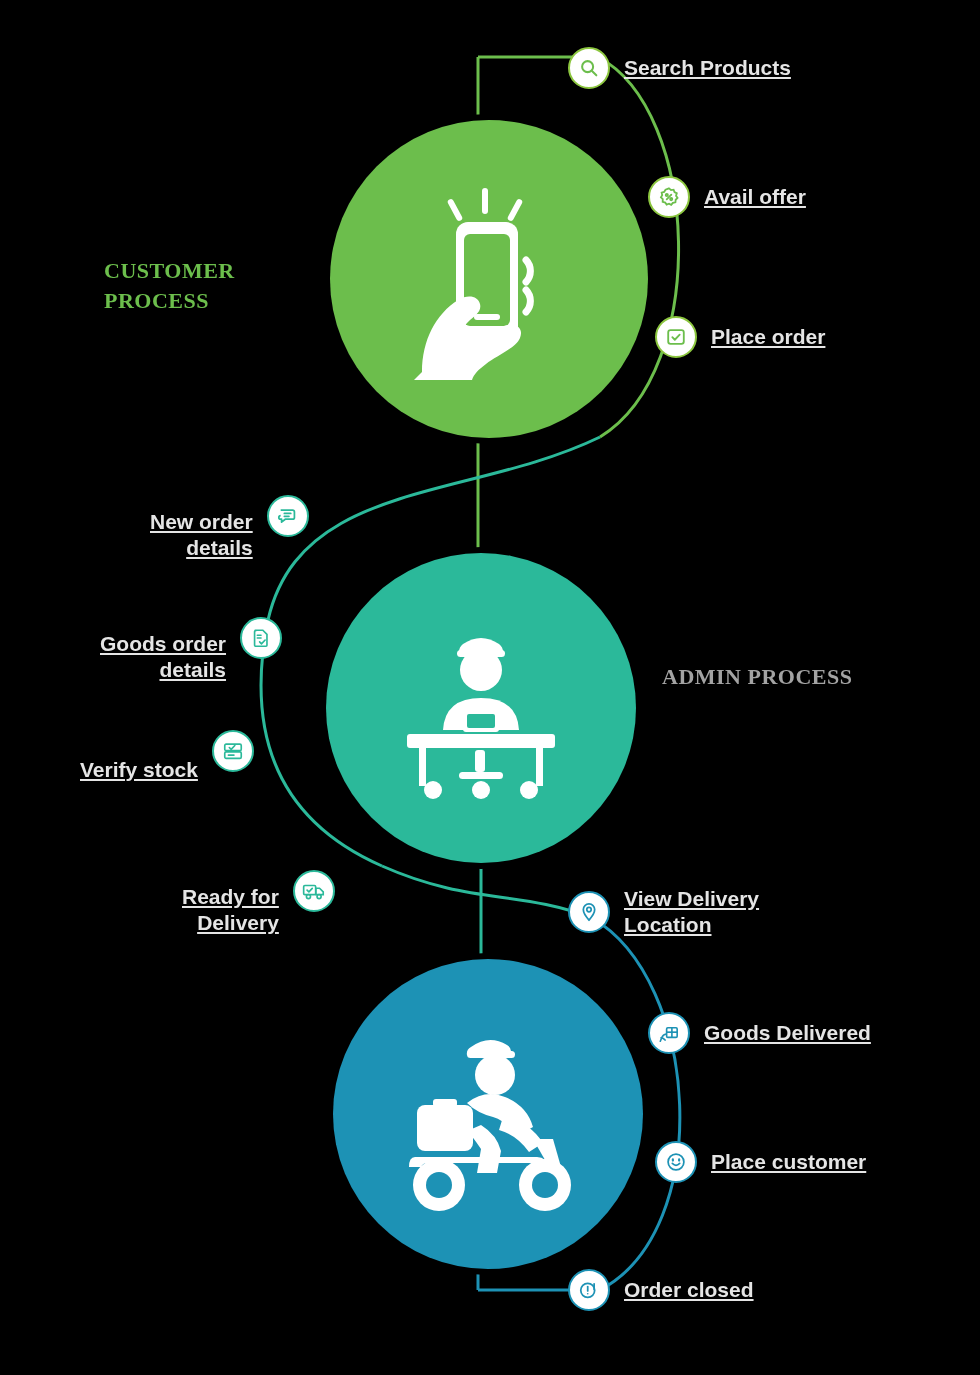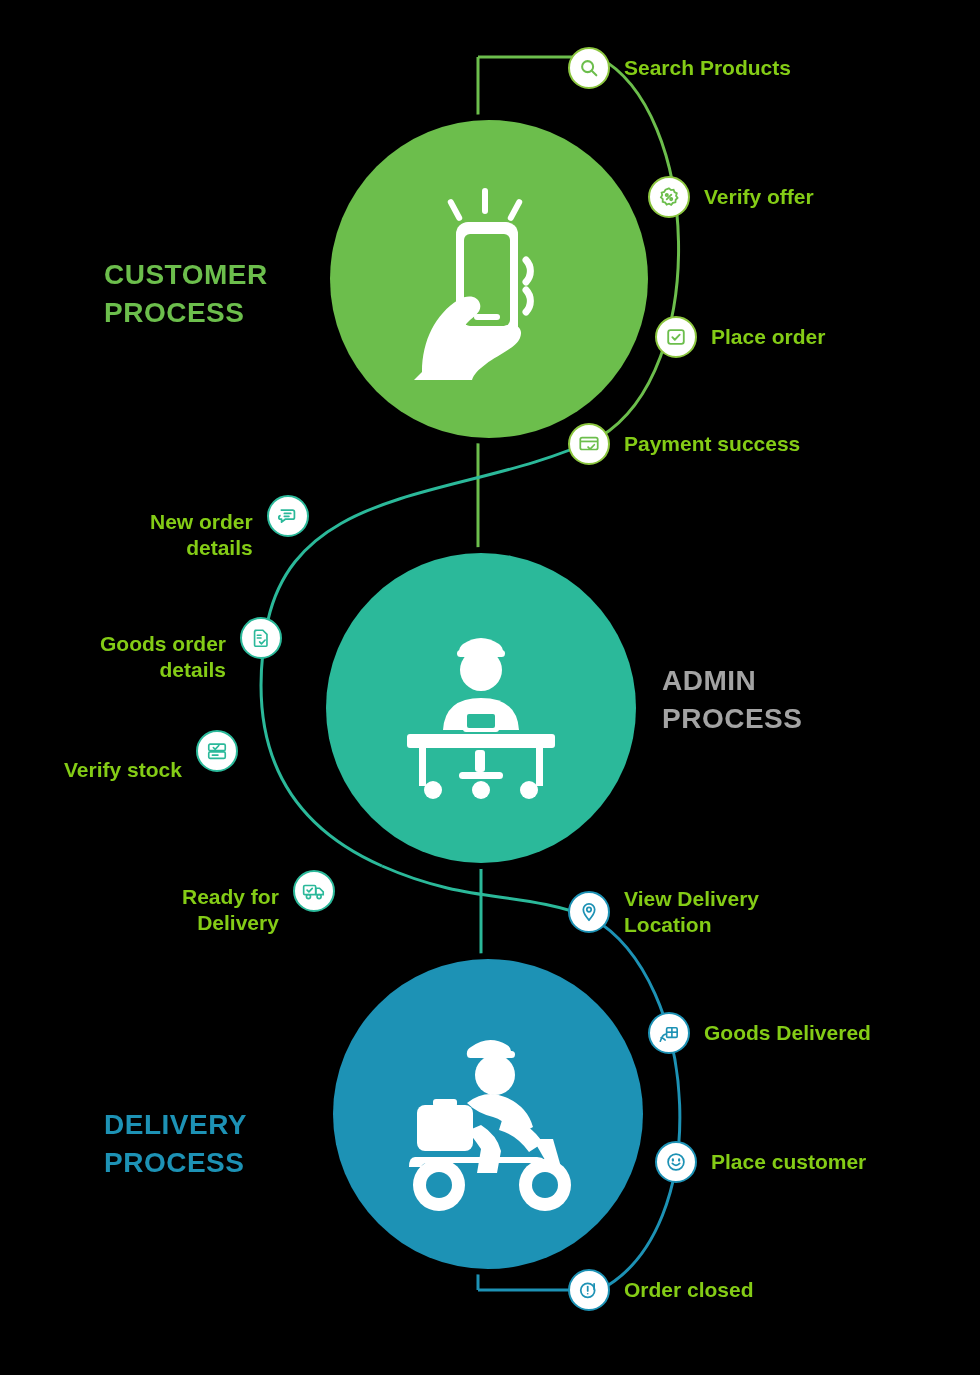--- a/index.html
+++ b/index.html
@@ -49,24 +49,25 @@
     left: 333px; top: 959px;
     width: 310px; height: 310px;
     background: #1d92b5;
   }
   .big-circle svg { display: block; }
 
   
   .proc-title {
     position: absolute;
     font-weight: bold;
-    font-size: 28px;
+    font-size: 22px;
     letter-spacing: 0.5px;
     line-height: 1.35;
     text-transform: uppercase;
+    font-family: Liberation Serif, serif;
   }
   #title-customer {
     left: 104px; top: 256px;
     width: 220px;
     color: #6cbe4c;
     text-align: left;
   }
   #title-admin {
     left: 662px; top: 662px;
     width: 230px;
@@ -98,25 +99,26 @@
     display: flex;
     align-items: center;
     justify-content: center;
     flex: 0 0 auto;
     box-sizing: border-box;
   }
   .step-icon.green { border-color: #8cc63f; }
   .step-icon.teal  { border-color: #2bb99a; }
   .step-icon.blue  { border-color: #1d92b5; }
   .step-label {
-    color: #84cc16;
+    color: #e5e5e5;
     font-size: 21px;
     font-weight: bold;
     line-height: 1.25;
     white-space: pre-line;
+    text-decoration: underline;
   }
   .step.left .step-label { text-align: right; margin-top: 39px; }
   .step.right .step-label { text-align: left; }
 </style>
 </head>
 <body>
 
 <div class="stage">
 
   <svg class="connectors" viewBox="0 0 980 1375">
@@ -172,43 +174,33 @@
 
   <div class="step right" style="left:648px; top:176px;">
     <div class="step-icon green">
       <svg width="22" height="22" viewBox="0 0 24 24" fill="none" stroke="#6cbe4c" stroke-width="2">
         <path d="M12 2.6 l2.2 1.8 2.8-.4 1 2.7 2.5 1.3-.8 2.7 1.6 2.3-2 2-.3 2.8-2.8.6-1.8 2.2-2.4-1.3-2.6 1.1-1.5-2.4-2.8-.8.1-2.8-2-2 1.4-2.5-.6-2.7 2.7-.7 1.5-2.4z"></path>
         <line x1="9.5" y1="14.5" x2="14.5" y2="9.5" stroke-linecap="round"></line>
         <circle cx="9.6" cy="9.8" r="1.2"></circle>
         <circle cx="14.4" cy="14.3" r="1.2"></circle>
       </svg>
     </div>
-    <div class="step-label">Verify offer</div>
+    <div class="step-label">Avail offer</div>
   </div>
 
   <div class="step right" style="left:655px; top:316px;">
     <div class="step-icon green">
       <svg width="22" height="22" viewBox="0 0 24 24" fill="none" stroke="#6cbe4c" stroke-width="2">
         <rect x="3.5" y="4.5" width="17" height="15" rx="2.5"></rect>
         <path d="M8 12.2 l2.7 2.8 5.3-5.6" stroke-linecap="round" stroke-linejoin="round"></path>
       </svg>
     </div>
     <div class="step-label">Place order</div>
   </div>
 
-  <div class="step right" style="left:568px; top:423px;">
-    <div class="step-icon green">
-      <svg width="22" height="22" viewBox="0 0 24 24" fill="none" stroke="#6cbe4c" stroke-width="1.9">
-        <rect x="2.5" y="5" width="19" height="13" rx="2"></rect>
-        <line x1="2.5" y1="9.2" x2="21.5" y2="9.2"></line>
-        <path d="M11 15.3 l2.2 2.3 4.6-4.8" stroke-linecap="round" stroke-linejoin="round"></path>
-      </svg>
-    </div>
-    <div class="step-label">Payment success</div>
-  </div>
 
   <div class="big-circle" id="circle-admin">
     <svg width="220" height="220" viewBox="0 0 220 220">
       <g fill="#ffffff">
 
         <path d="M92 46 q18 -12 36 0 q4 3 4 8 l-44 0 q0 -5 4 -8z"></path>
         <circle cx="110" cy="72" r="21"></circle>
         <rect x="86" y="52" width="48" height="7" rx="3.5"></rect>
 
         <path d="M72 132 q2 -32 38 -32 q36 0 38 32 z"></path>
@@ -252,21 +244,21 @@
         <path d="M6 3.5h8l4.5 4.5v12a1 1 0 0 1-1 1H6a1 1 0 0 1-1-1v-15a1 1 0 0 1 1-1z"></path>
         <line x1="8" y1="9" x2="12" y2="9" stroke-linecap="round"></line>
         <line x1="8" y1="12" x2="12" y2="12" stroke-linecap="round"></line>
         <path d="M10.5 16.3 l2 2.1 4-4.2" stroke-linecap="round" stroke-linejoin="round"></path>
       </svg>
     </div>
     <div class="step-label">Goods order
 details</div>
   </div>
 
-  <div class="step left" style="left:64px; top:718px;">
+  <div class="step left" style="left:80px; top:718px;">
     <div class="step-icon teal">
       <svg width="22" height="22" viewBox="0 0 24 24" fill="none" stroke="#2bb99a" stroke-width="1.8">
         <rect x="3" y="4.5" width="18" height="7" rx="1.5"></rect>
         <path d="M8 8.2 l2 2 4-4.2" stroke-linecap="round" stroke-linejoin="round"></path>
         <rect x="3" y="13" width="18" height="7" rx="1.5"></rect>
         <line x1="7" y1="16.5" x2="13" y2="16.5" stroke-linecap="round"></line>
       </svg>
     </div>
     <div class="step-label">Verify stock</div>
   </div>
@@ -306,22 +298,20 @@
         <path d="M170 140 h20 l8 28 h-12z"></path>
 
         <circle cx="76" cy="186" r="26" fill="#ffffff"></circle>
         <circle cx="76" cy="186" r="13" fill="#1d92b5"></circle>
         <circle cx="182" cy="186" r="26" fill="#ffffff"></circle>
         <circle cx="182" cy="186" r="13" fill="#1d92b5"></circle>
       </g>
     </svg>
   </div>
 
-  <div class="proc-title" id="title-delivery">DELIVERY
-PROCESS</div>
 
   <div class="step right" style="left:648px; top:1012px;">
     <div class="step-icon blue">
       <svg width="23" height="23" viewBox="0 0 24 24" fill="none" stroke="#1d92b5" stroke-width="1.7">
         <rect x="9" y="6" width="11" height="10" rx="1.2"></rect>
         <line x1="14.5" y1="6" x2="14.5" y2="16"></line>
         <line x1="9" y1="10.6" x2="20" y2="10.6"></line>
         <path d="M8.6 12.5 q-3.4 .6 -4.6 3.6 l-1.6 4" stroke-linecap="round"></path>
         <path d="M3.2 16.4 q2.6 .4 4.2 2.4" stroke-linecap="round"></path>
       </svg>

